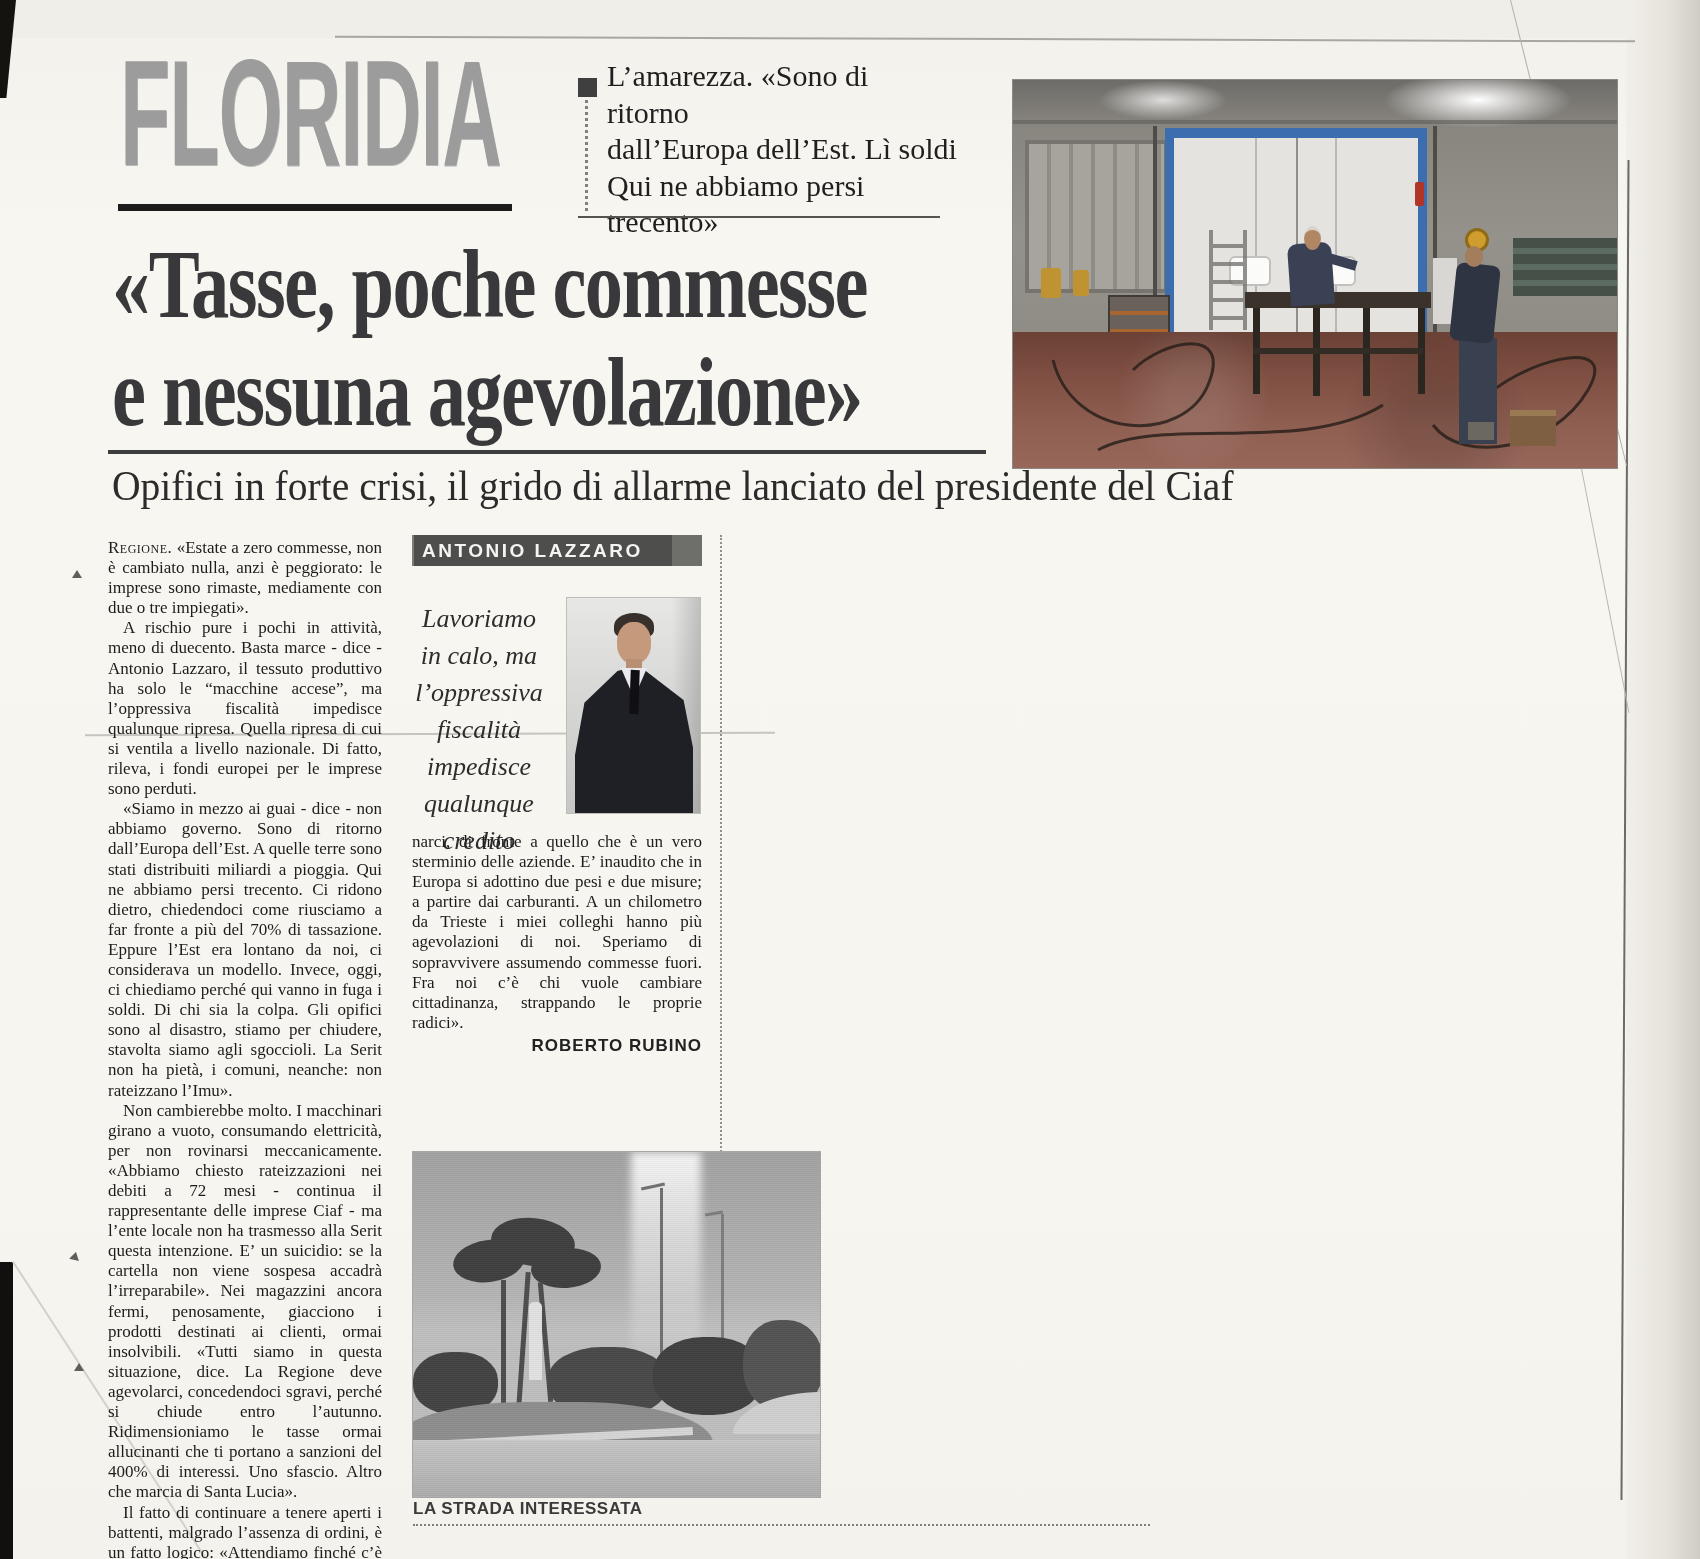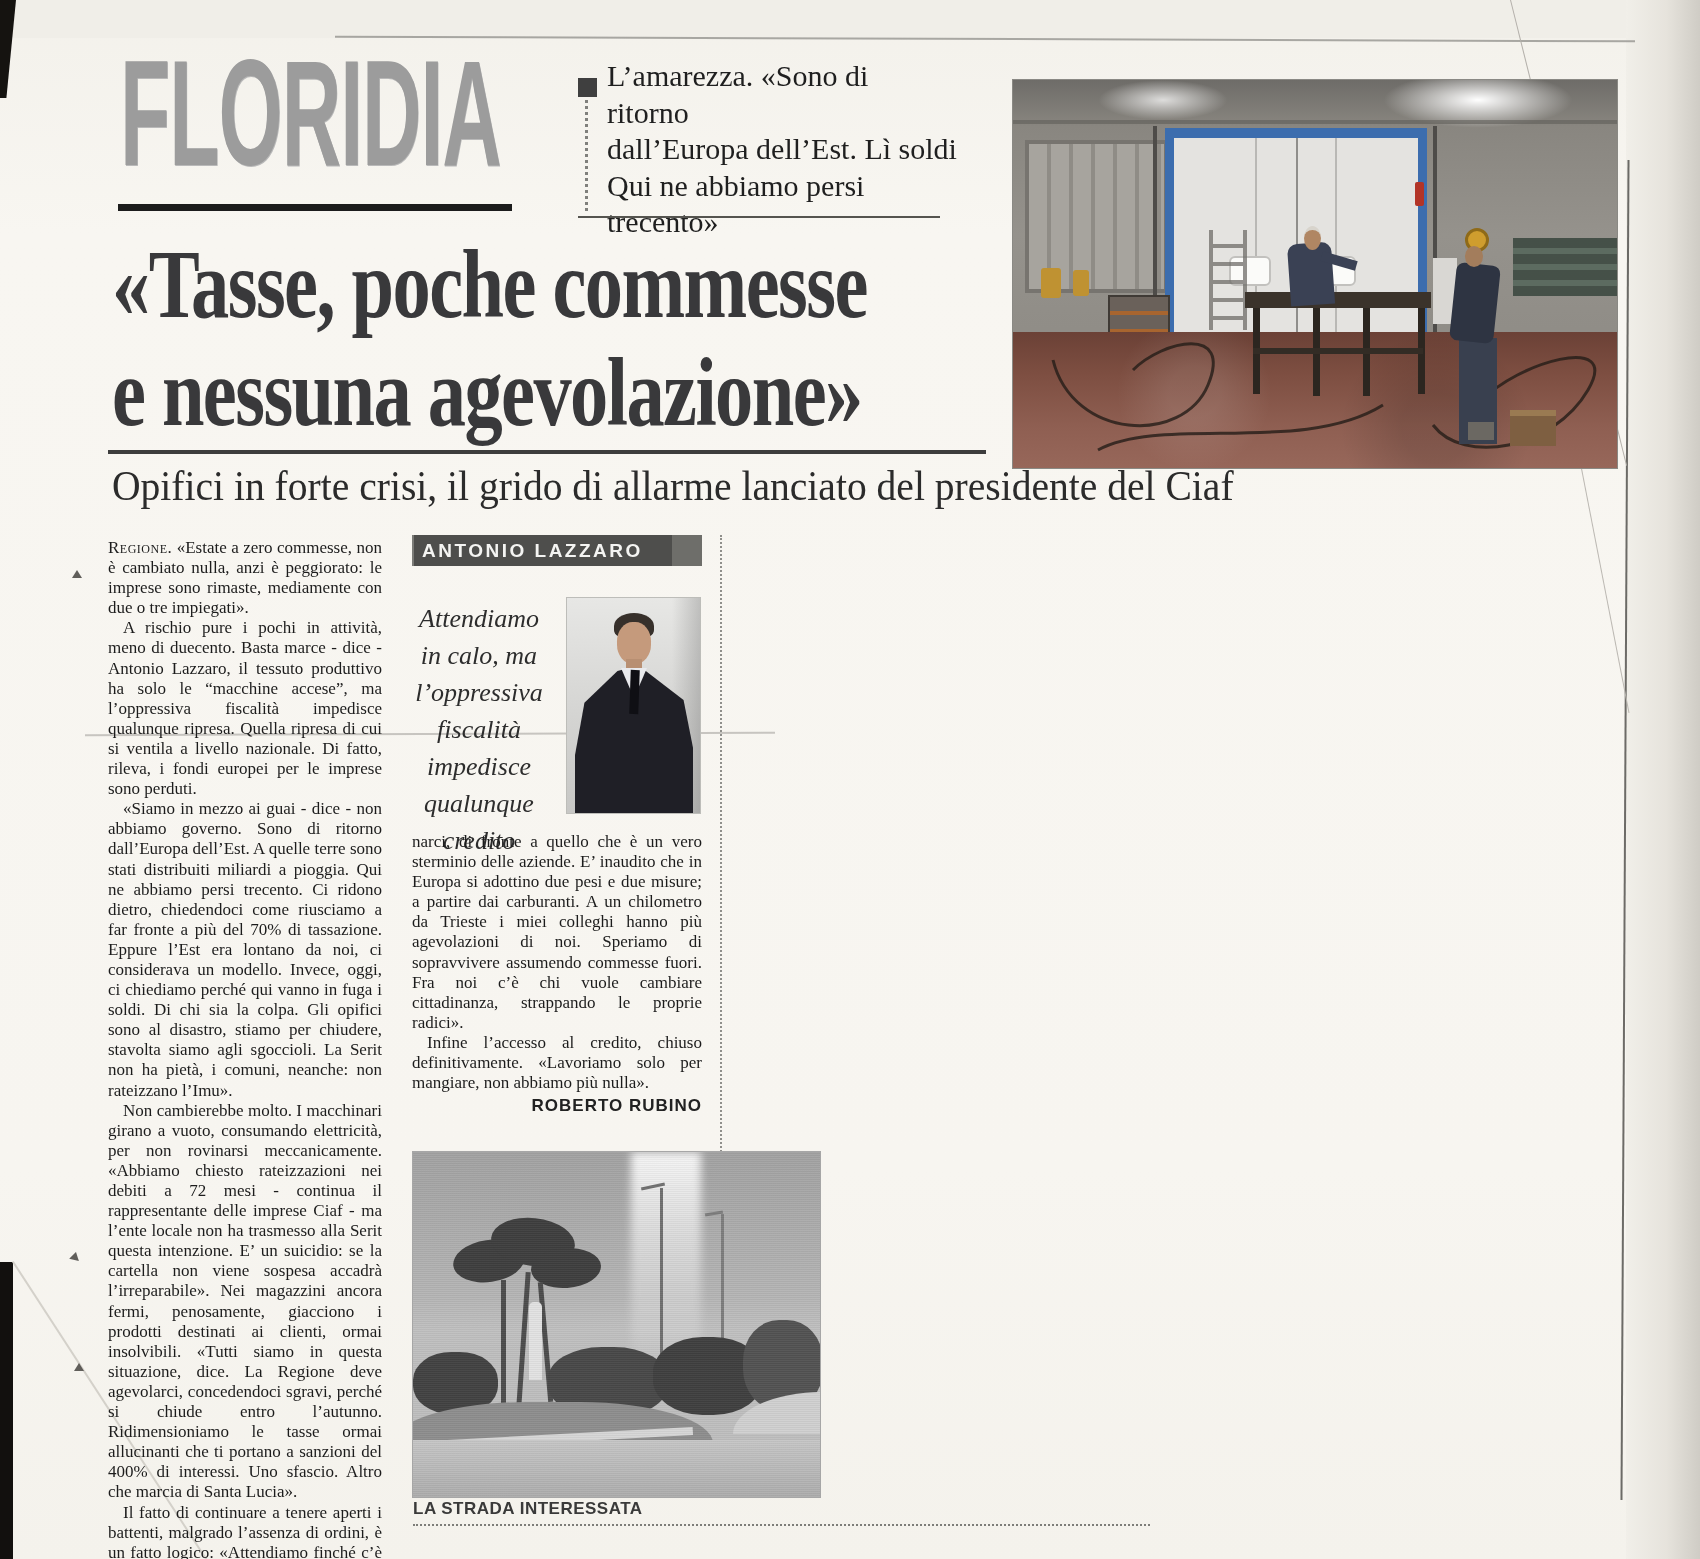--- a/index.html
+++ b/index.html
@@ -236,21 +236,21 @@
 
   <div class="abs headline">
     <div>«Tasse, poche commesse</div>
     <div>e nessuna agevolazione»</div>
   </div>
   <div class="abs headline-rule"></div>
   <div class="abs subheadline">Opifici in forte crisi, il grido di allarme lanciato del presidente del Ciaf</div>
 
   <div class="abs banner">ANTONIO LAZZARO</div>
   <div class="abs pullquote">
-    <div>Attendiamo</div>
+    <div>Lavoriamo</div>
     <div>in calo, ma</div>
     <div>l’oppressiva</div>
     <div>fiscalità</div>
     <div>impedisce</div>
     <div>qualunque</div>
     <div>credito</div>
   </div>
   <div class="abs portrait">
     <div class="abs pp-shadow"></div>
     <div class="abs pp-hair"></div>
@@ -264,21 +264,20 @@
   <div class="abs col col1">
     <p class="noindent"><span class="lead-in">Regione.</span> <span>«Estate a zero commesse, non è cambiato nulla, anzi è peggiorato: le imprese sono rimaste, mediamente con due o tre impiegati».</span></p>
     <p>A rischio pure i pochi in attività, meno di duecento. Basta marce - dice - Antonio Lazzaro, il tessuto produttivo ha solo le “macchine accese”, ma l’oppressiva fiscalità impedisce qualunque ripresa. Quella ripresa di cui si ventila a livello nazionale. Di fatto, rileva, i fondi europei per le imprese sono perduti.</p>
     <p>«Siamo in mezzo ai guai - dice - non abbiamo governo. Sono di ritorno dall’Europa dell’Est. A quelle terre sono stati distribuiti miliardi a pioggia. Qui ne abbiamo persi trecento. Ci ridono dietro, chiedendoci come riusciamo a far fronte a più del 70% di tassazione. Eppure l’Est era lontano da noi, ci considerava un modello. Invece, oggi, ci chiediamo perché qui vanno in fuga i soldi. Di chi sia la colpa. Gli opifici sono al disastro, stiamo per chiudere, stavolta siamo agli sgoccioli. La Serit non ha pietà, i comuni, neanche: non rateizzano l’Imu».</p>
     <p>Non cambierebbe molto. I macchinari girano a vuoto, consumando elettricità, per non rovinarsi meccanicamente. «Abbiamo chiesto rateizzazioni nei debiti a 72 mesi - continua il rappresentante delle imprese Ciaf - ma l’ente locale non ha trasmesso alla Serit questa intenzione. E’ un suicidio: se la cartella non viene sospesa accadrà l’irreparabile». Nei magazzini ancora fermi, penosamente, giacciono i prodotti destinati ai clienti, ormai insolvibili. «Tutti siamo in questa situazione, dice. La Regione deve agevolarci, concedendoci sgravi, perché si chiude entro l’autunno. Ridimensioniamo le tasse ormai allucinanti che ti portano a sanzioni del 400% di interessi. Uno sfascio. Altro che marcia di Santa Lucia».</p>
     <p>Il fatto di continuare a tenere aperti i battenti, malgrado l’assenza di ordini, è un fatto logico: «Attendiamo finché c’è vrente. Mi chiedo a chi giovi stermi-</p>
   </div>
 
   <div class="abs col col2">
     <p class="noindent">narci, di fronte a quello che è un vero sterminio delle aziende. E’ inaudito che in Europa si adottino due pesi e due misure; a partire dai carburanti. A un chilometro da Trieste i miei colleghi hanno più agevolazioni di noi. Speriamo di sopravvivere assumendo commesse fuori. Fra noi c’è chi vuole cambiare cittadinanza, strappando le proprie radici».</p>
-    <p>Infine l’accesso al credito, chiuso definitivamente. «Lavoriamo solo per mangiare, non abbiamo più nulla».</p>
     <div class="byline">ROBERTO RUBINO</div>
   </div>
 
   <div class="abs colrule"></div>
 
   <div class="abs street">
     <div class="abs sp-streak"></div>
     <div class="abs sp-pole" style="left:247px;top:36px;width:3px;height:205px"></div>
     <div class="abs sp-pole" style="left:228px;top:33px;width:24px;height:3px;transform:rotate(-12deg)"></div>
     <div class="abs sp-pole" style="left:308px;top:62px;width:3px;height:135px;background:#7d7d7b"></div>

